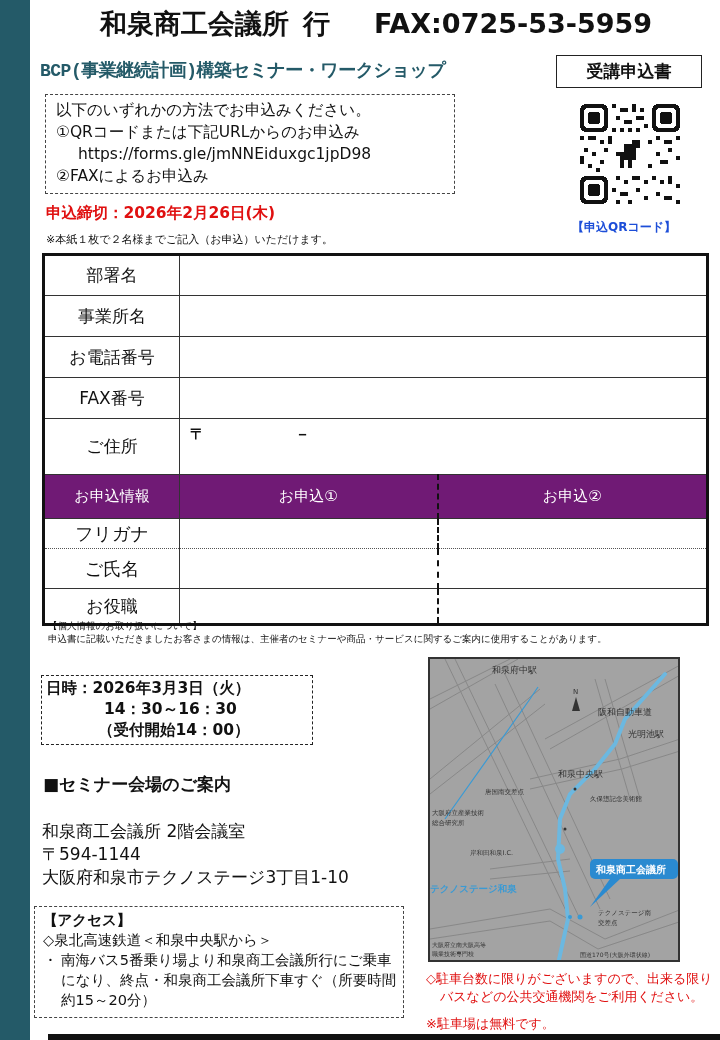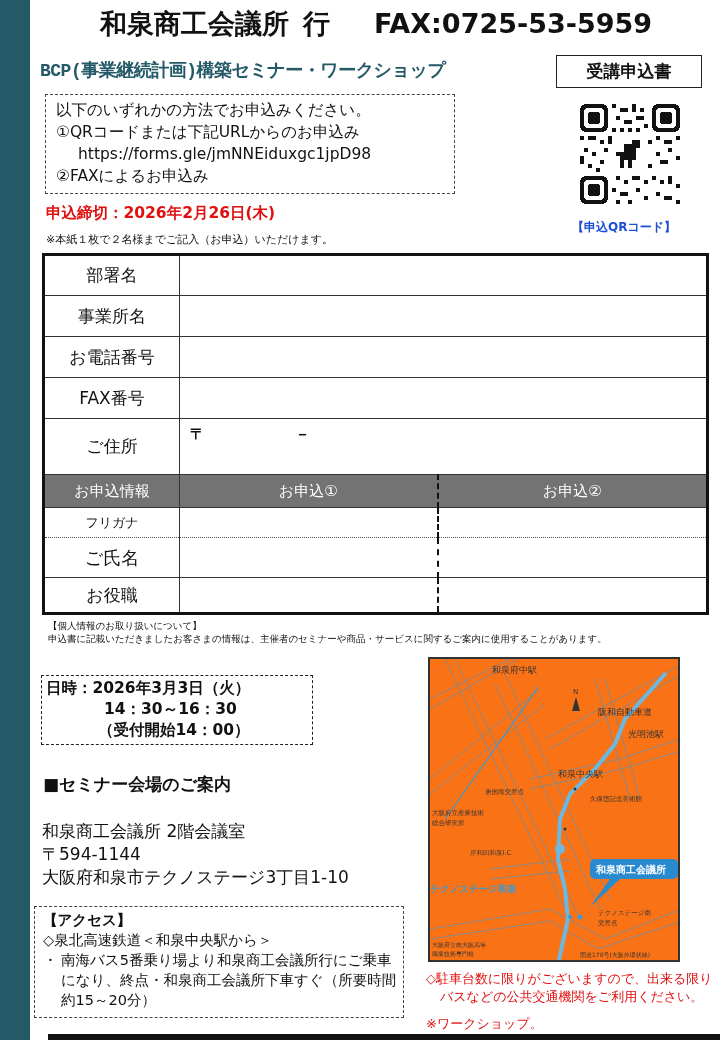--- a/index.html
+++ b/index.html
@@ -16,36 +16,36 @@
   .qr { position: absolute; left: 580px; top: 104px; width: 100px; height: 100px; }
   .qr-label { position: absolute; left: 572px; top: 219px; font-size: 12px; font-weight: bold; color: #1d4ed8; }
   .deadline { position: absolute; left: 46px; top: 203px; font-size: 15.5px; font-weight: bold; color: #e01010; }
   .note { position: absolute; left: 46px; top: 232px; font-size: 11px; }
   table.form { position: absolute; left: 42px; top: 253px; width: 667px; border-collapse: collapse; border: 3px solid #111; font-size: 17px; }
   table.form td { border: 1px solid #333; height: 41px; }
   table.form td.lbl { width: 136px; text-align: center; }
   table.form tr.addr td { height: 56px; }
   table.form td.addr-val { vertical-align: top; padding: 6px 0 0 10px; font-size: 15px; font-weight: bold; }
   .postal-dash { margin-left: 90px; }
-  table.form tr.head td { background: #737373; color: #ffffff; text-align: center; height: 33px; font-size: 15px; }
-  table.form tr.kana td { height: 30px; font-size: 13px; }
+  table.form tr.head td { background: #701a75; color: #ffffff; text-align: center; height: 44px; font-size: 15px; }
+  table.form tr.kana td { height: 30px; font-size: 18px; }
   table.form tr.kana td { border-bottom: 1px dotted #555; }
   table.form tr.name td { border-top: 1px dotted #555; height: 40px; font-size: 18px; }
   table.form tr.role td { height: 36px; }
   table.form td.c1 { border-right: 2px dashed #111; width: 258px; }
   .privacy { position: absolute; left: 48px; top: 619px; font-size: 9.5px; line-height: 13px; }
   .datetime { position: absolute; left: 41px; top: 675px; width: 272px; height: 70px; border: 1px dashed #222; padding: 2px 0 0 4px; font-size: 15.5px; font-weight: bold; line-height: 21px; }
   .datetime .l2 { padding-left: 58px; }
   .datetime .l3 { padding-left: 52px; }
   .venue-head { position: absolute; left: 43px; top: 773px; font-size: 17px; font-weight: bold; }
   .venue { position: absolute; left: 42px; top: 820px; font-size: 17px; line-height: 23px; }
   .access { position: absolute; left: 34px; top: 906px; width: 370px; height: 112px; border: 1px dashed #444; padding: 3px 0 0 8px; font-size: 14.5px; line-height: 20px; }
   .access .bullet { display: flex; }
   .access .bullet .dot { width: 18px; flex: none; }
-  .map { position: absolute; left: 428px; top: 657px; width: 252px; height: 305px; border: 2px solid #333; background: #f97316; overflow: hidden; }
+  .map { position: absolute; left: 428px; top: 657px; width: 252px; height: 305px; border: 2px solid #333; background: #a3a3a3; overflow: hidden; }
   .parking1 { position: absolute; left: 426px; top: 970px; font-size: 13px; color: #e01010; line-height: 18px; }
   .parking1 .l2 { padding-left: 14px; }
   .parking2 { position: absolute; left: 426px; top: 1015px; font-size: 13px; color: #e01010; }
   .bottom-rule { position: absolute; left: 48px; top: 1034px; width: 672px; height: 6px; background: #111; }
 </style>
 </head>
 <body>
 
 <div class="sidebar"></div>
 
@@ -257,15 +257,15 @@
     <rect x="160" y="200" width="88" height="20" rx="5" fill="#2a8ad0"></rect>
     <path d="M180 220 L160 248 L190 220 Z" fill="#2a8ad0"></path>
     <text x="166" y="214" font-size="10" font-weight="bold" fill="#fff" font-family="DejaVu Sans, sans-serif">和泉商工会議所</text>
   </svg>
 </div>
 
 <div class="parking1">
   <div>◇駐車台数に限りがございますので、出来る限り</div>
   <div class="l2">バスなどの公共交通機関をご利用ください。</div>
 </div>
-<div class="parking2">※ワークショップ。</div>
+<div class="parking2">※駐車場は無料です。</div>
 
 <div class="bottom-rule"></div>
 
 </body></html>

